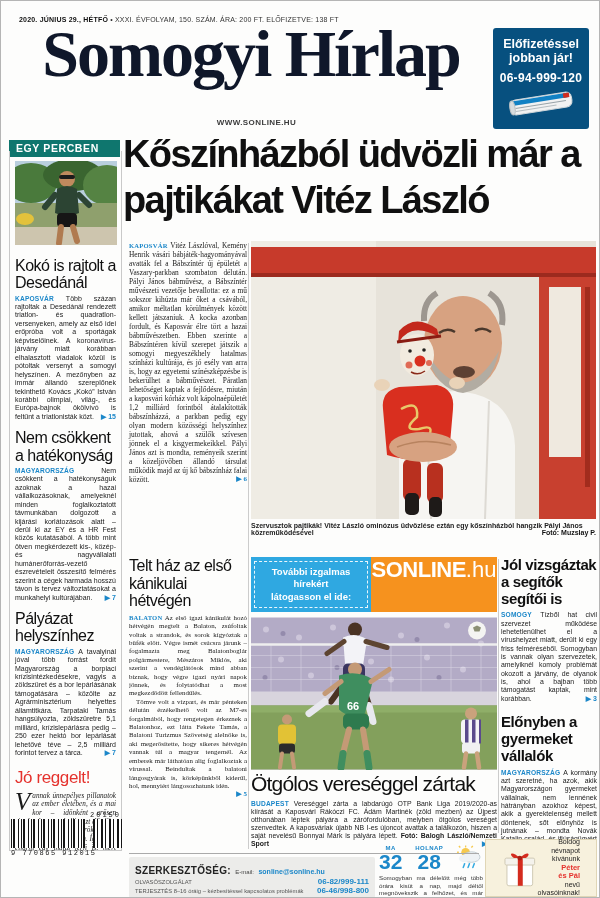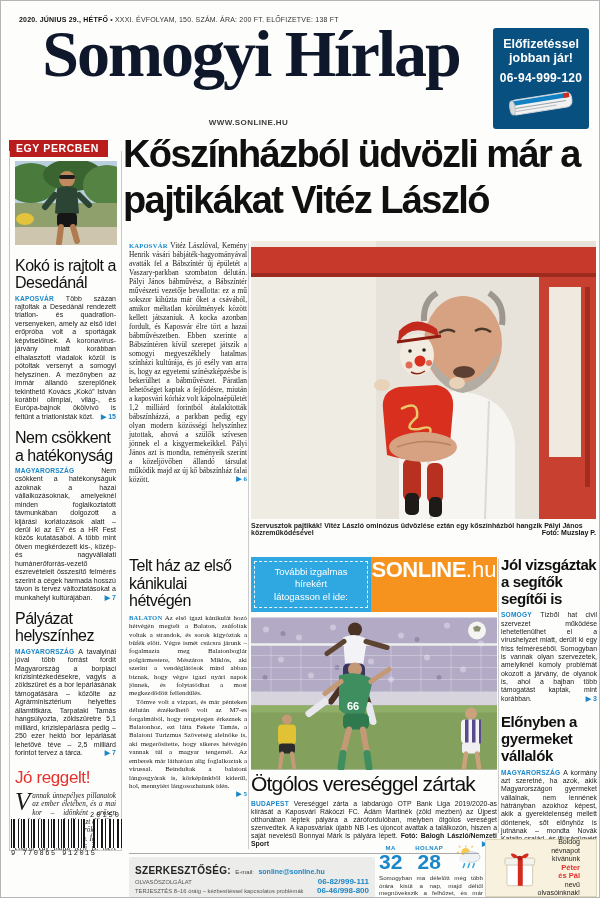--- a/index.html
+++ b/index.html
@@ -7,28 +7,28 @@
         overflow:hidden;border:1px solid #b5b5b5;box-sizing:border-box;
         font-family:"Liberation Sans",sans-serif;color:#1a1a1a;}
   .abs{position:absolute;}
 
   
   .dateline{top:15px;left:18px;font-size:7px;color:#333;letter-spacing:.2px;}
   .dateline b{color:#111;}
   .masthead{top:20px;left:10px;width:480px;font-family:"Liberation Serif",serif;
             font-weight:bold;font-size:66px;line-height:1;color:#0f172a;
             letter-spacing:-2px;text-align:center;white-space:nowrap;}
-  .website{top:117px;left:0;width:495px;text-align:center;font-size:8px;font-weight:bold;color:#3c3c3c;letter-spacing:.4px;}
+  .website{top:117px;left:8px;width:495px;text-align:center;font-size:8px;font-weight:bold;color:#3c3c3c;letter-spacing:.4px;}
   .subscribe{top:27px;left:492px;width:96px;height:101px;background:#07507f;border-radius:3px;
              color:#fff;text-align:center;padding-top:9px;box-sizing:border-box;}
   .subscribe .s1{font-size:12.5px;font-weight:bold;line-height:1.15;padding:0 8px;}
   .subscribe .s2{font-size:12px;font-weight:bold;margin-top:5px;letter-spacing:.3px;}
 
   
-  .kicker{top:139px;left:8px;width:99px;height:17px;background:#b91c1c;color:#fff;
+  .kicker{top:139px;left:8px;width:111px;height:17px;background:#0f766e;color:#fff;
           font-size:10.5px;font-weight:bold;letter-spacing:.6px;line-height:17px;
           padding-left:7px;box-sizing:border-box;}
   .main-headline{top:131px;left:122px;width:476px;font-size:38px;font-weight:bold;
                  line-height:1.2;letter-spacing:-1.6px;color:#101010;}
 
   
   .col-left{top:150px;left:8px;width:113px;height:700px;border:1px solid #c9c9c9;border-top:none;
             padding:10px 5px 2px;box-sizing:border-box;overflow:hidden;}
   .brief h3{font-size:16px;font-weight:400;letter-spacing:-.5px;line-height:1.08;margin:8px 0 3px;color:#101010;}
   .brief p,.edi p{font-size:7px;line-height:8.45px;text-align:justify;margin:0;color:#1a1a1a;}
@@ -51,21 +51,21 @@
   .main-article{top:240px;left:128px;width:118px;}
   .main-article p{font-family:"Liberation Serif",serif;font-size:7.4px;line-height:9px;text-align:justify;margin:0;}
   .main-photo{top:240px;left:250px;width:345px;height:278px;}
   .caption{top:521px;left:250px;width:345px;font-size:7px;font-weight:bold;color:#222;}
   .caption .credit{float:right;color:#111;}
 
   
   .promo{top:556px;left:250px;width:246px;height:55px;display:flex;}
   .promo-blue{width:120px;background:#2fa8e1;display:flex;align-items:center;justify-content:center;box-sizing:border-box;}
   .promo-blue .inner{border:1.5px dashed rgba(255,255,255,.9);margin:3px;padding:4px 5px;
-     color:#fff;font-size:9.5px;font-weight:normal;text-align:center;line-height:1.3;}
+     color:#fff;font-size:9.5px;font-weight:bold;text-align:center;line-height:1.3;}
   .promo-orange{flex:1;background:#f6921e;display:flex;align-items:flex-start;justify-content:center;color:#fff;}
   .promo-orange .b{font-size:22px;font-weight:bold;letter-spacing:-.5px;}
   .promo-orange .r{font-size:22px;font-weight:400;}
 
   
   .balaton{top:556px;left:128px;width:118px;height:290px;overflow:hidden;}
   .balaton h3{font-size:16px;font-weight:400;letter-spacing:-.5px;line-height:1.1;margin:0 0 4px;color:#101010;}
   .balaton p{font-family:"Liberation Serif",serif;font-size:6.9px;line-height:8.4px;text-align:justify;margin:0;}
   .balaton p.p2{text-indent:7px;}
 

